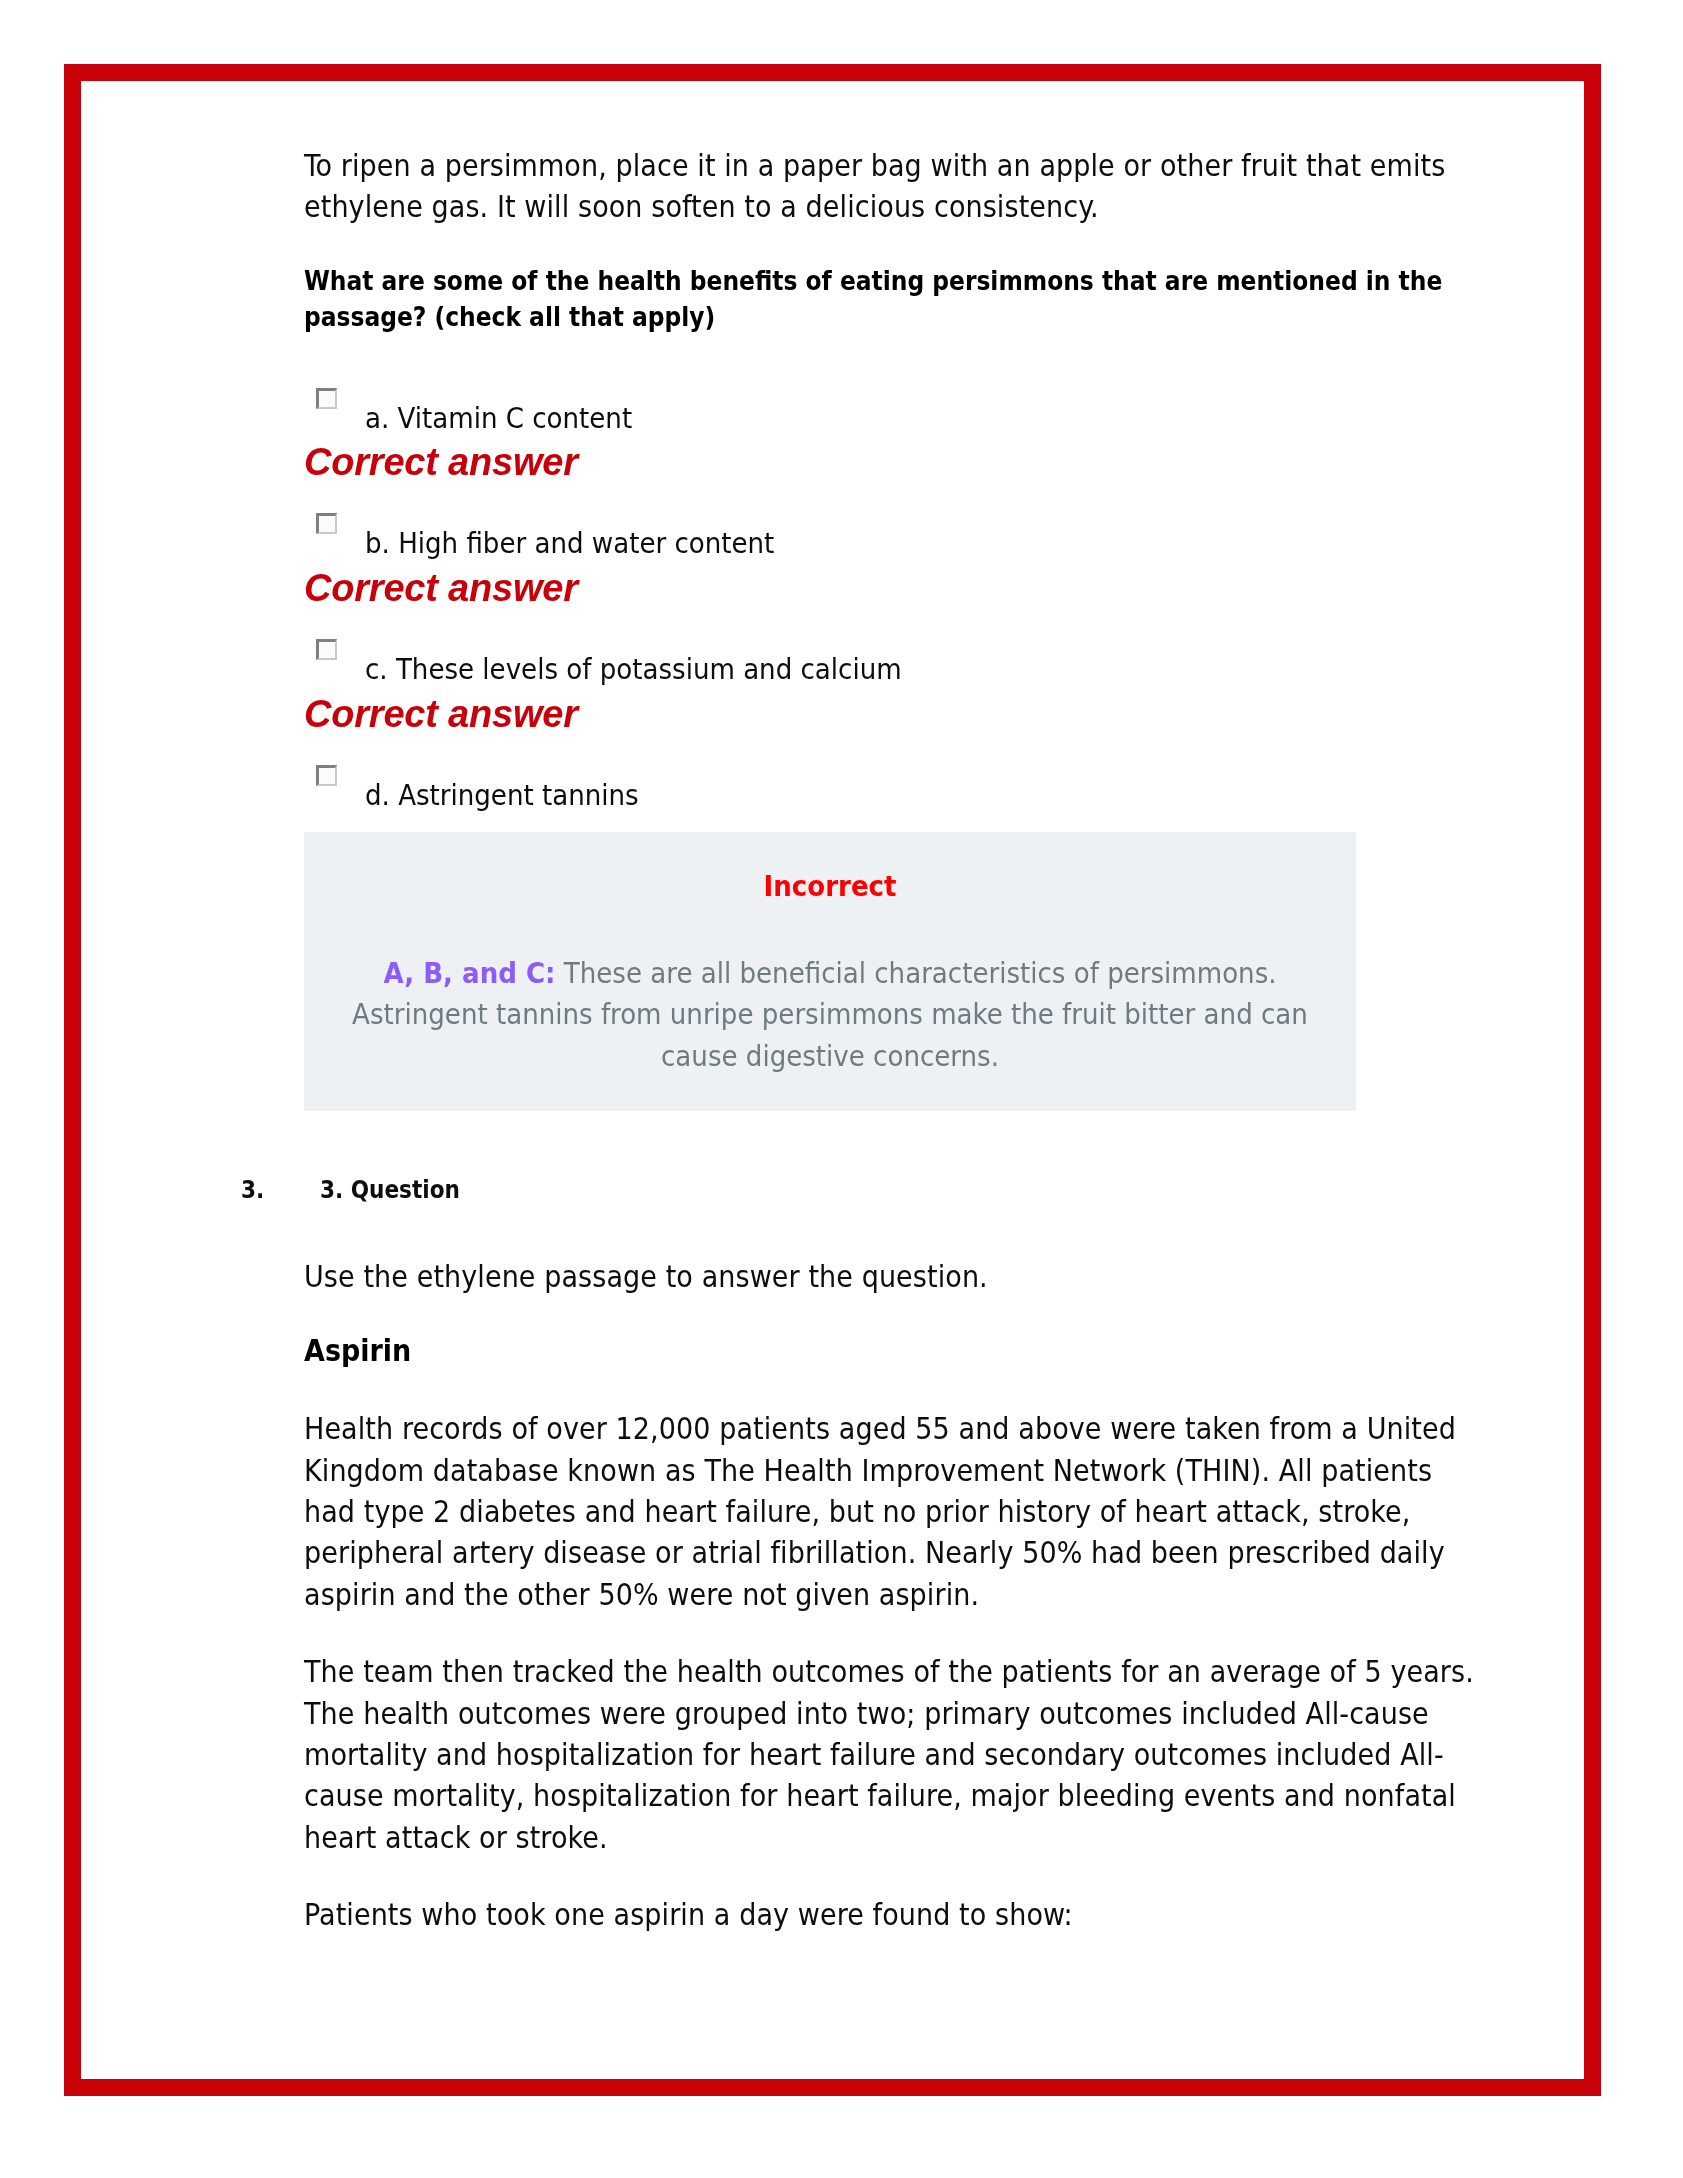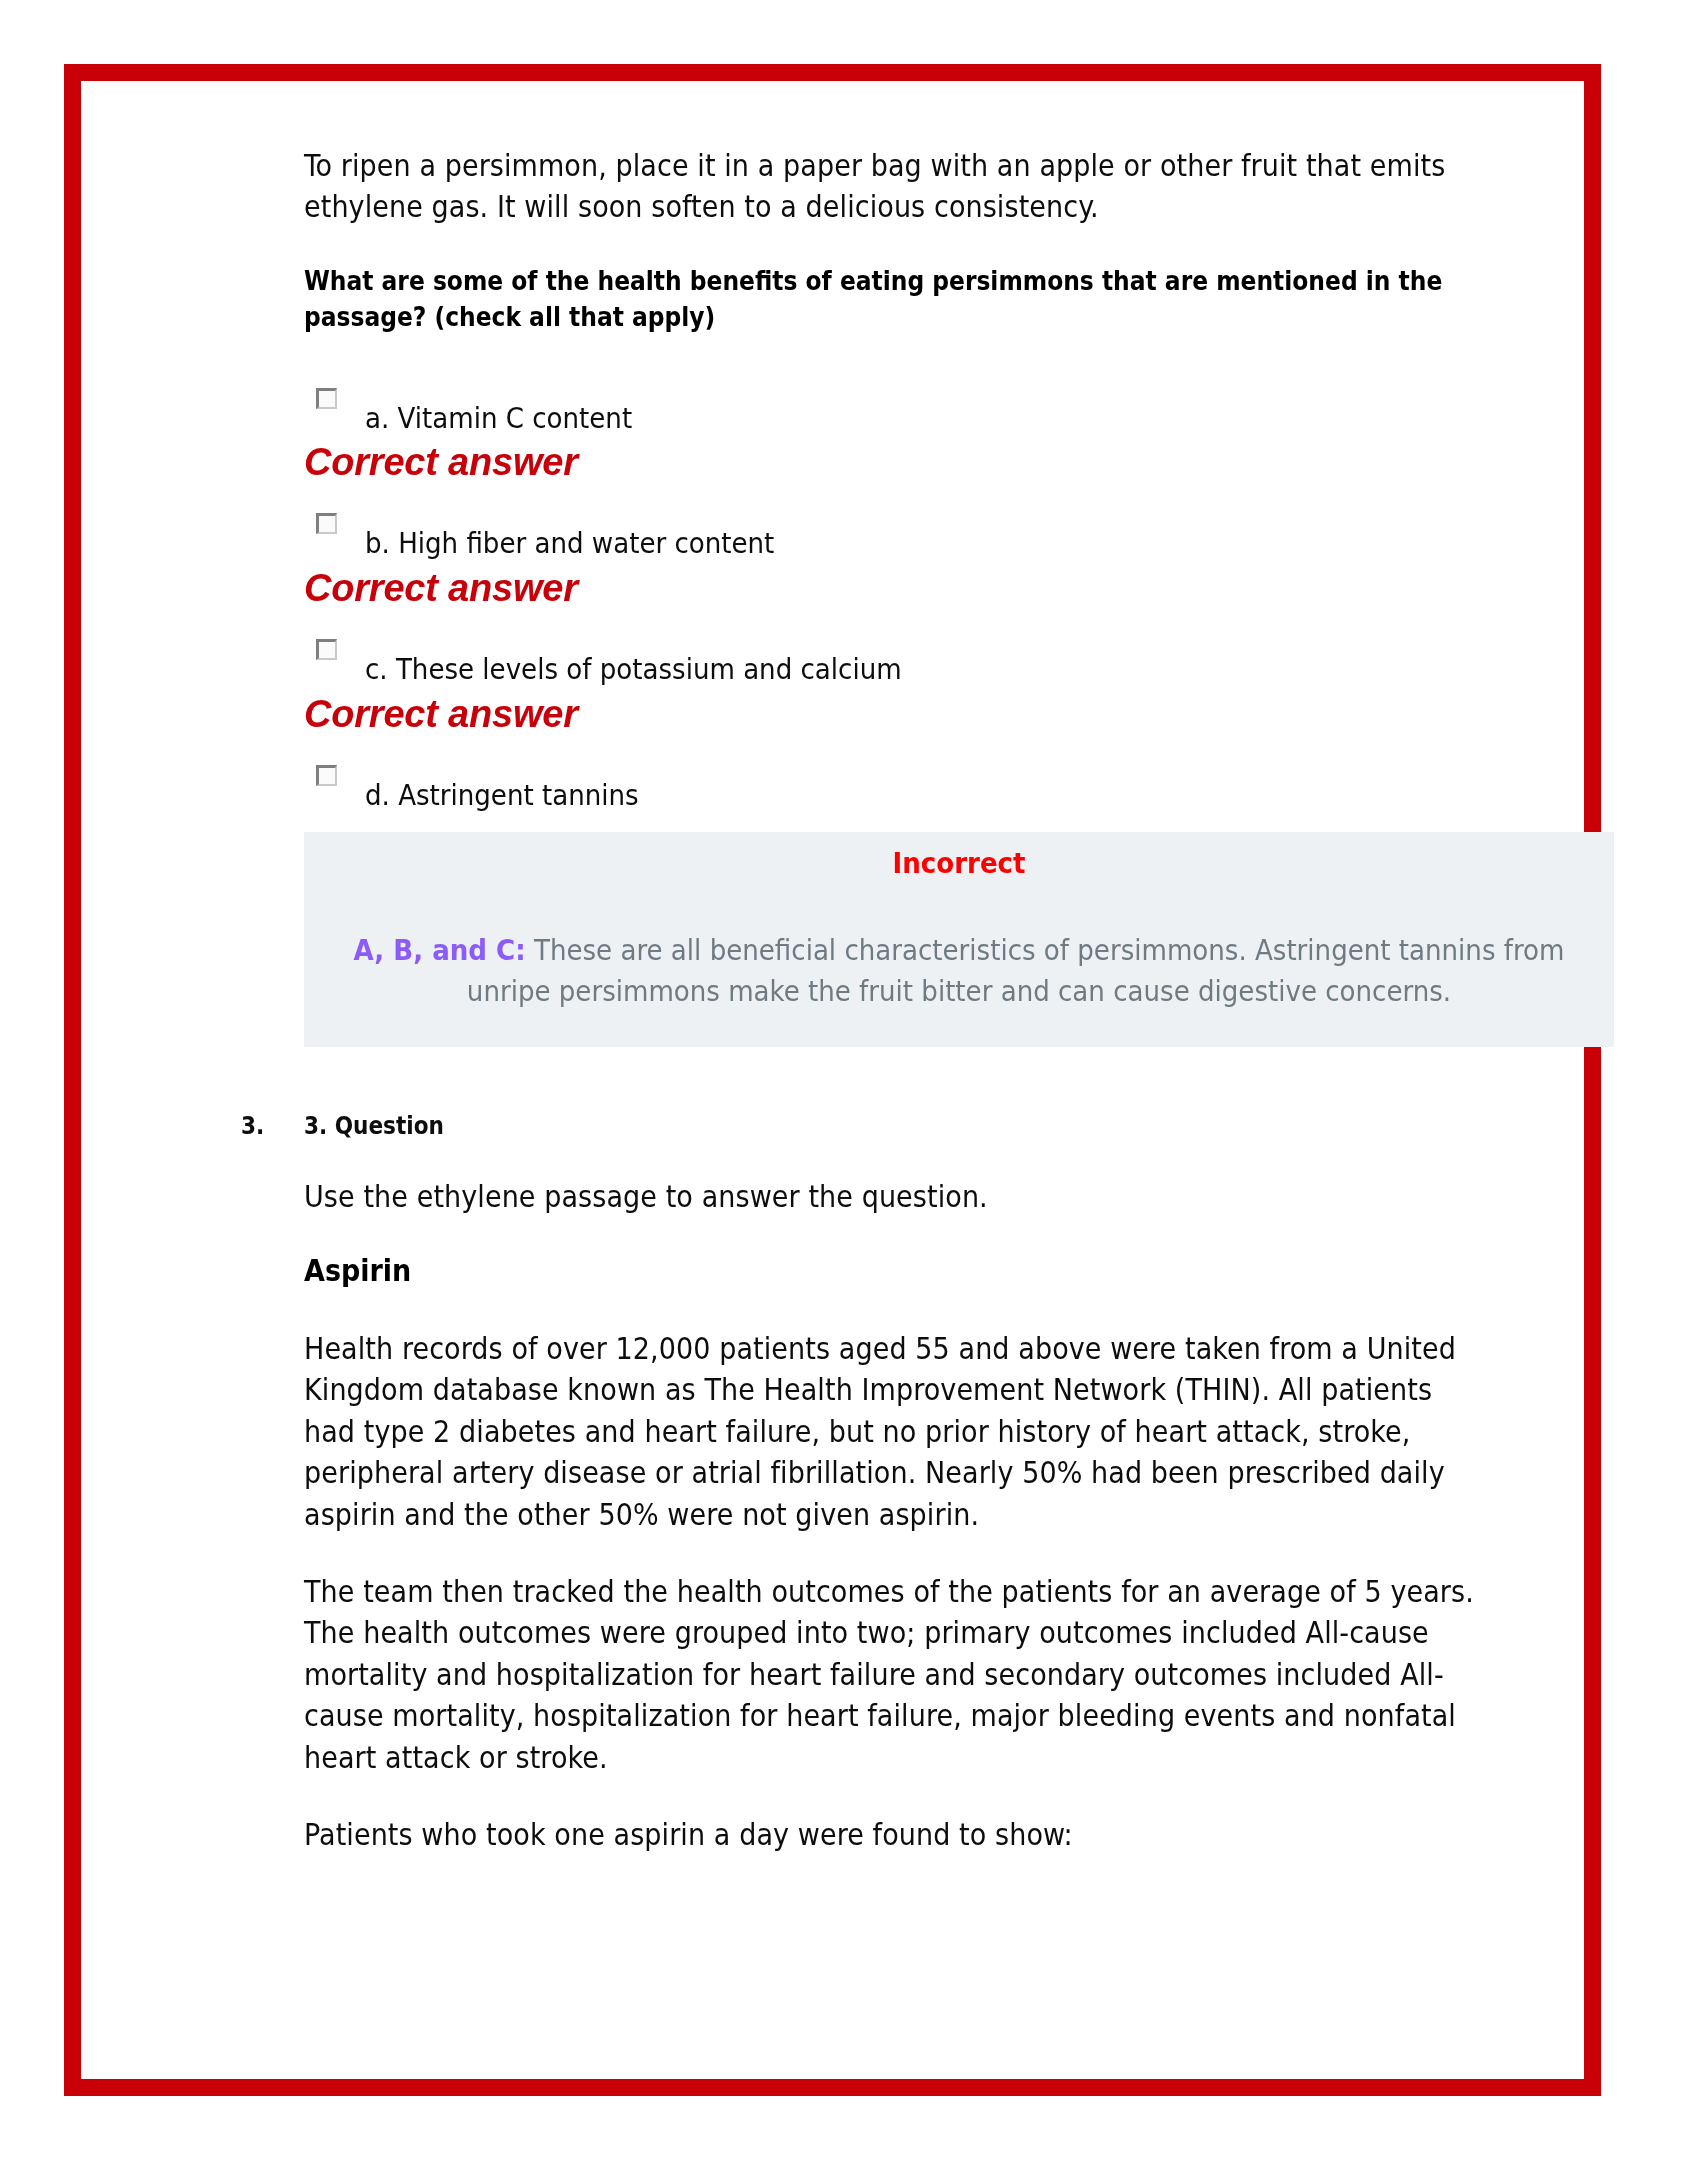--- a/index.html
+++ b/index.html
@@ -85,23 +85,23 @@
     font-size: 38px;
     line-height: 1.0;
     color: #c8000a;
     margin: 6px 0 26px 0;
     letter-spacing: -0.2px;
   }
 
   
   .feedback-box {
     background: #eef1f4;
-    padding: 14px 34px 34px 34px;
+    padding: 37px 34px 34px 34px;
     margin: 18px 0 0 0;
-    width: 1310px;
+    width: 1052px;
     box-sizing: border-box;
   }
   .feedback-title {
     text-align: center;
     font-size: 29px;
     font-weight: 700;
     color: #ff0000;
     margin: 0 0 50px 0;
   }
   .feedback-body {
@@ -126,21 +126,21 @@
     left: -63px;
     top: 0;
     font-size: 24px;
     font-weight: 700;
     color: #0d0d0d;
   }
   .q-heading {
     font-size: 24px;
     font-weight: 700;
     color: #0d0d0d;
-    margin: 0;
+    margin: 16px;
   }
 
   .centered-heading {
     font-size: 30px;
     font-weight: 700;
     color: #000000;
     margin: 0 0 40px 0;
   }
 
   .spacer-36 { height: 36px; }

